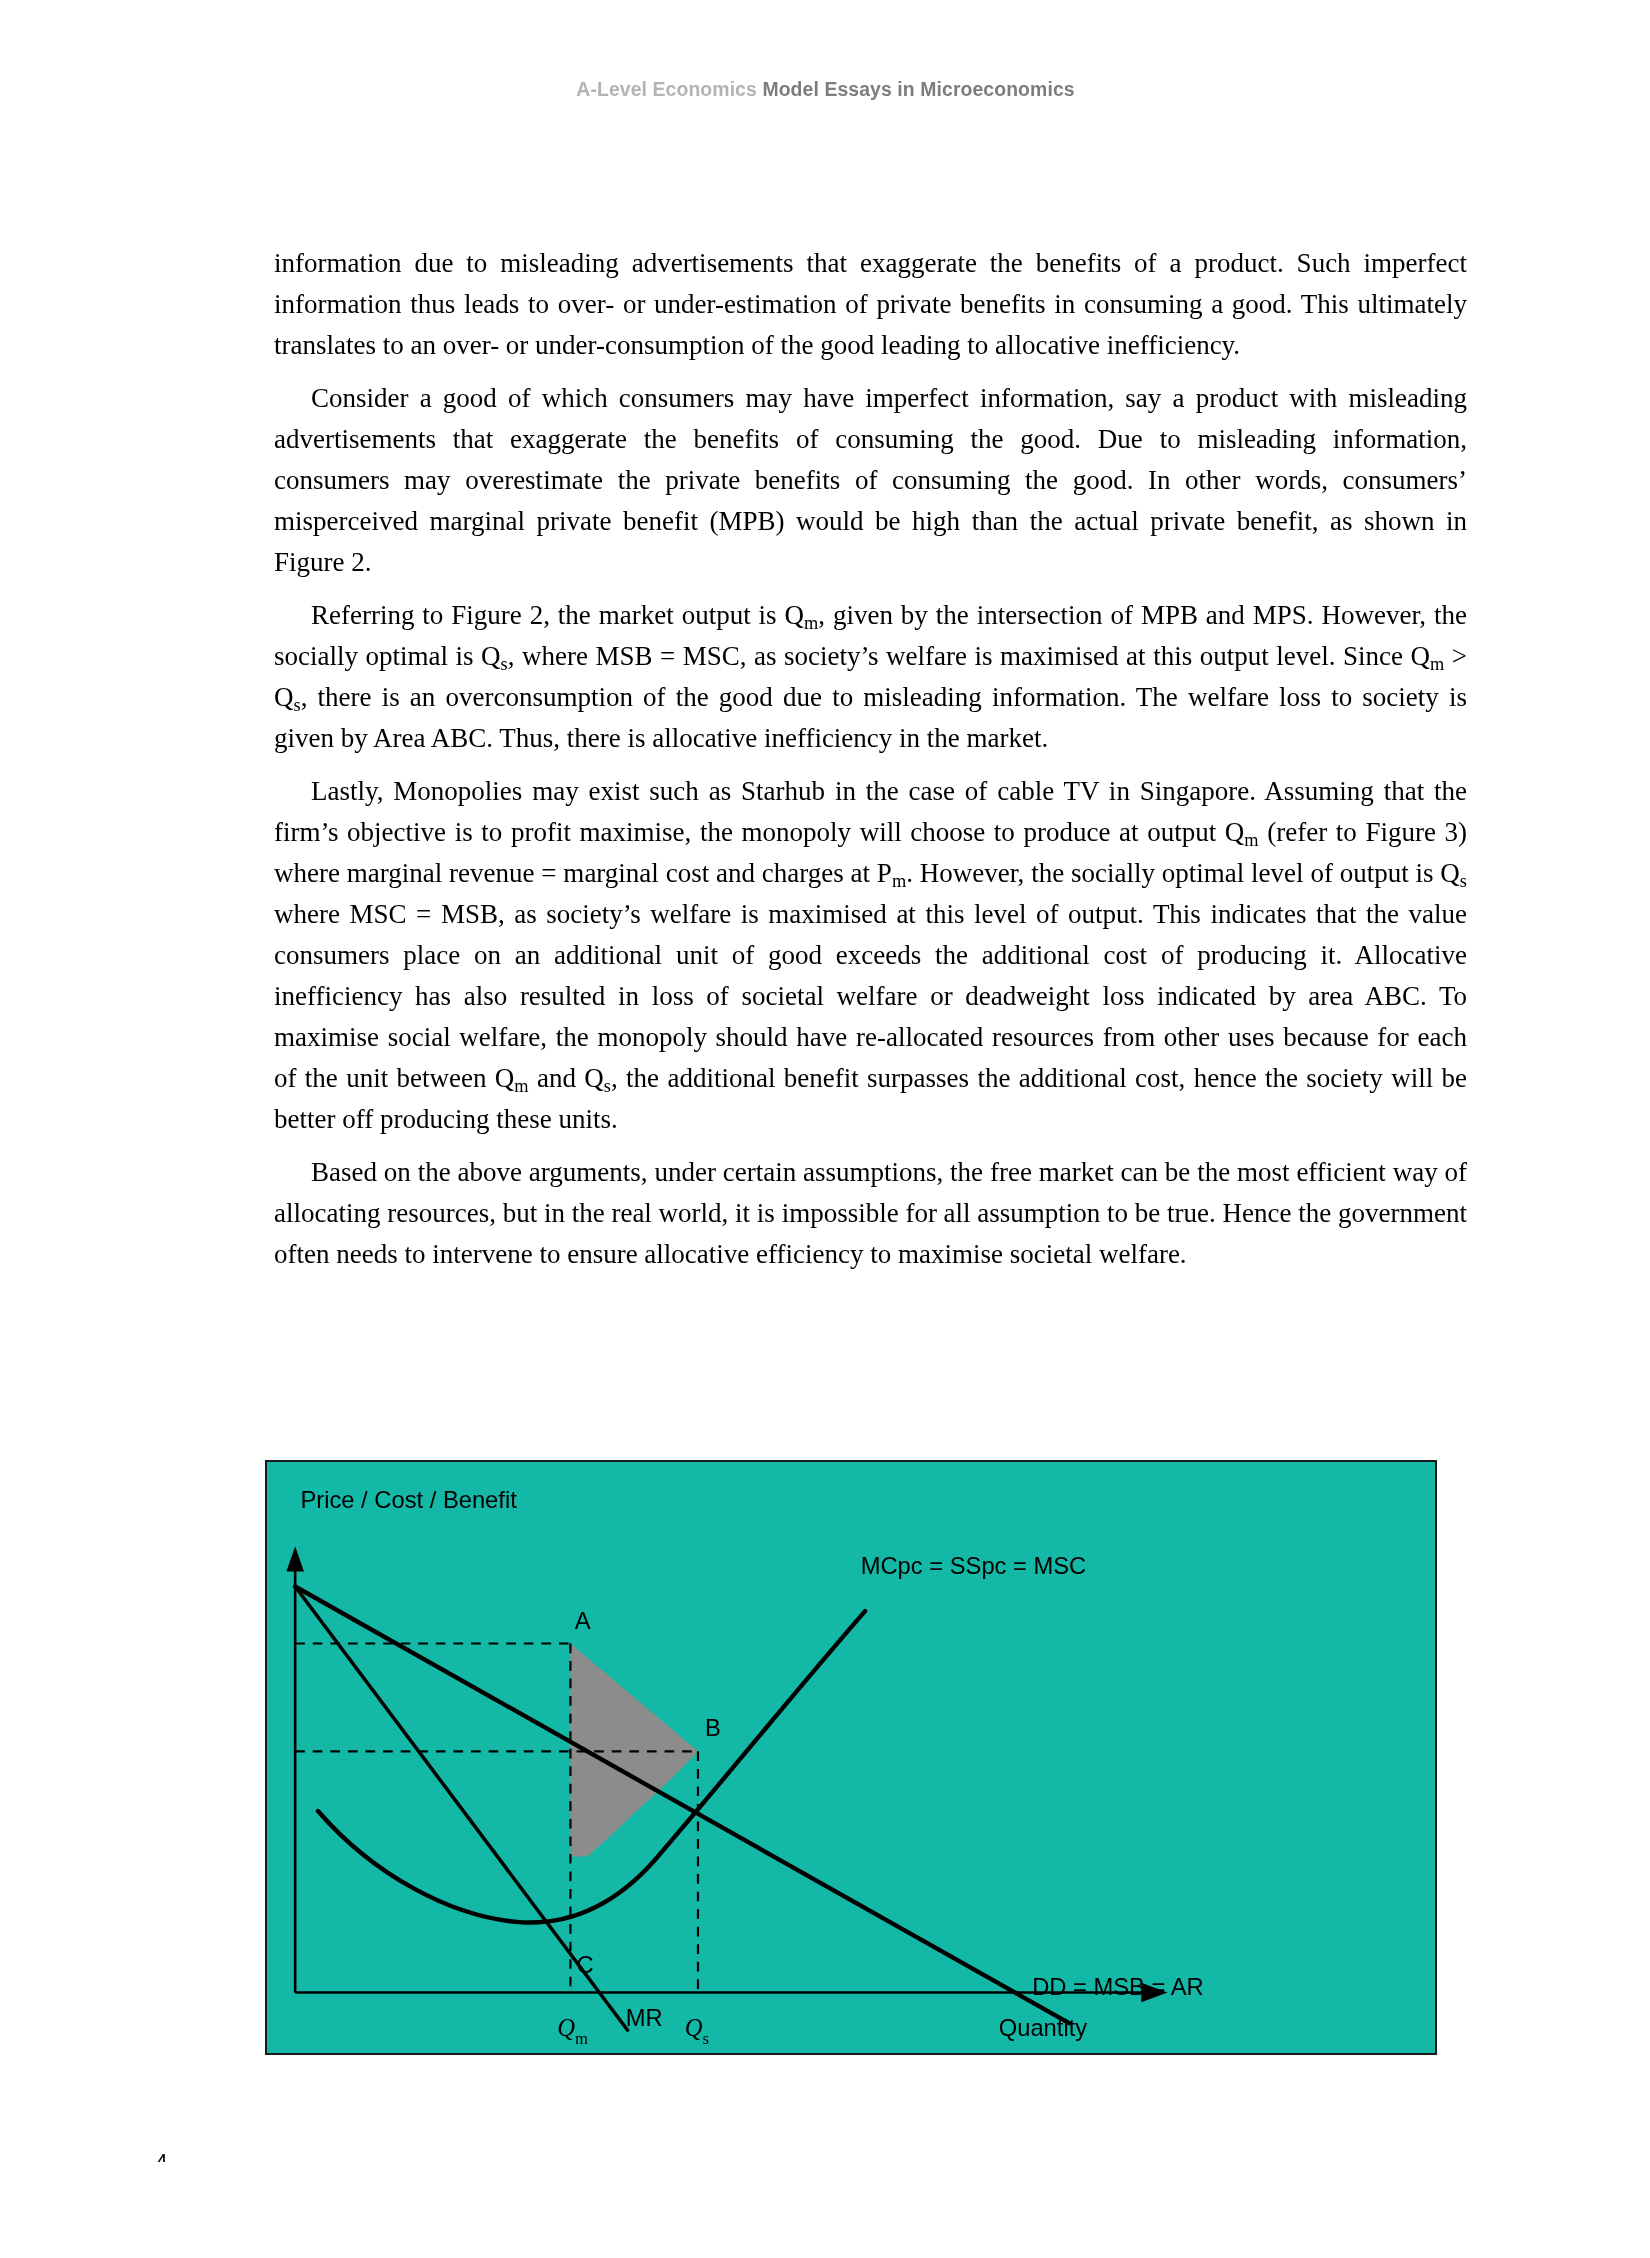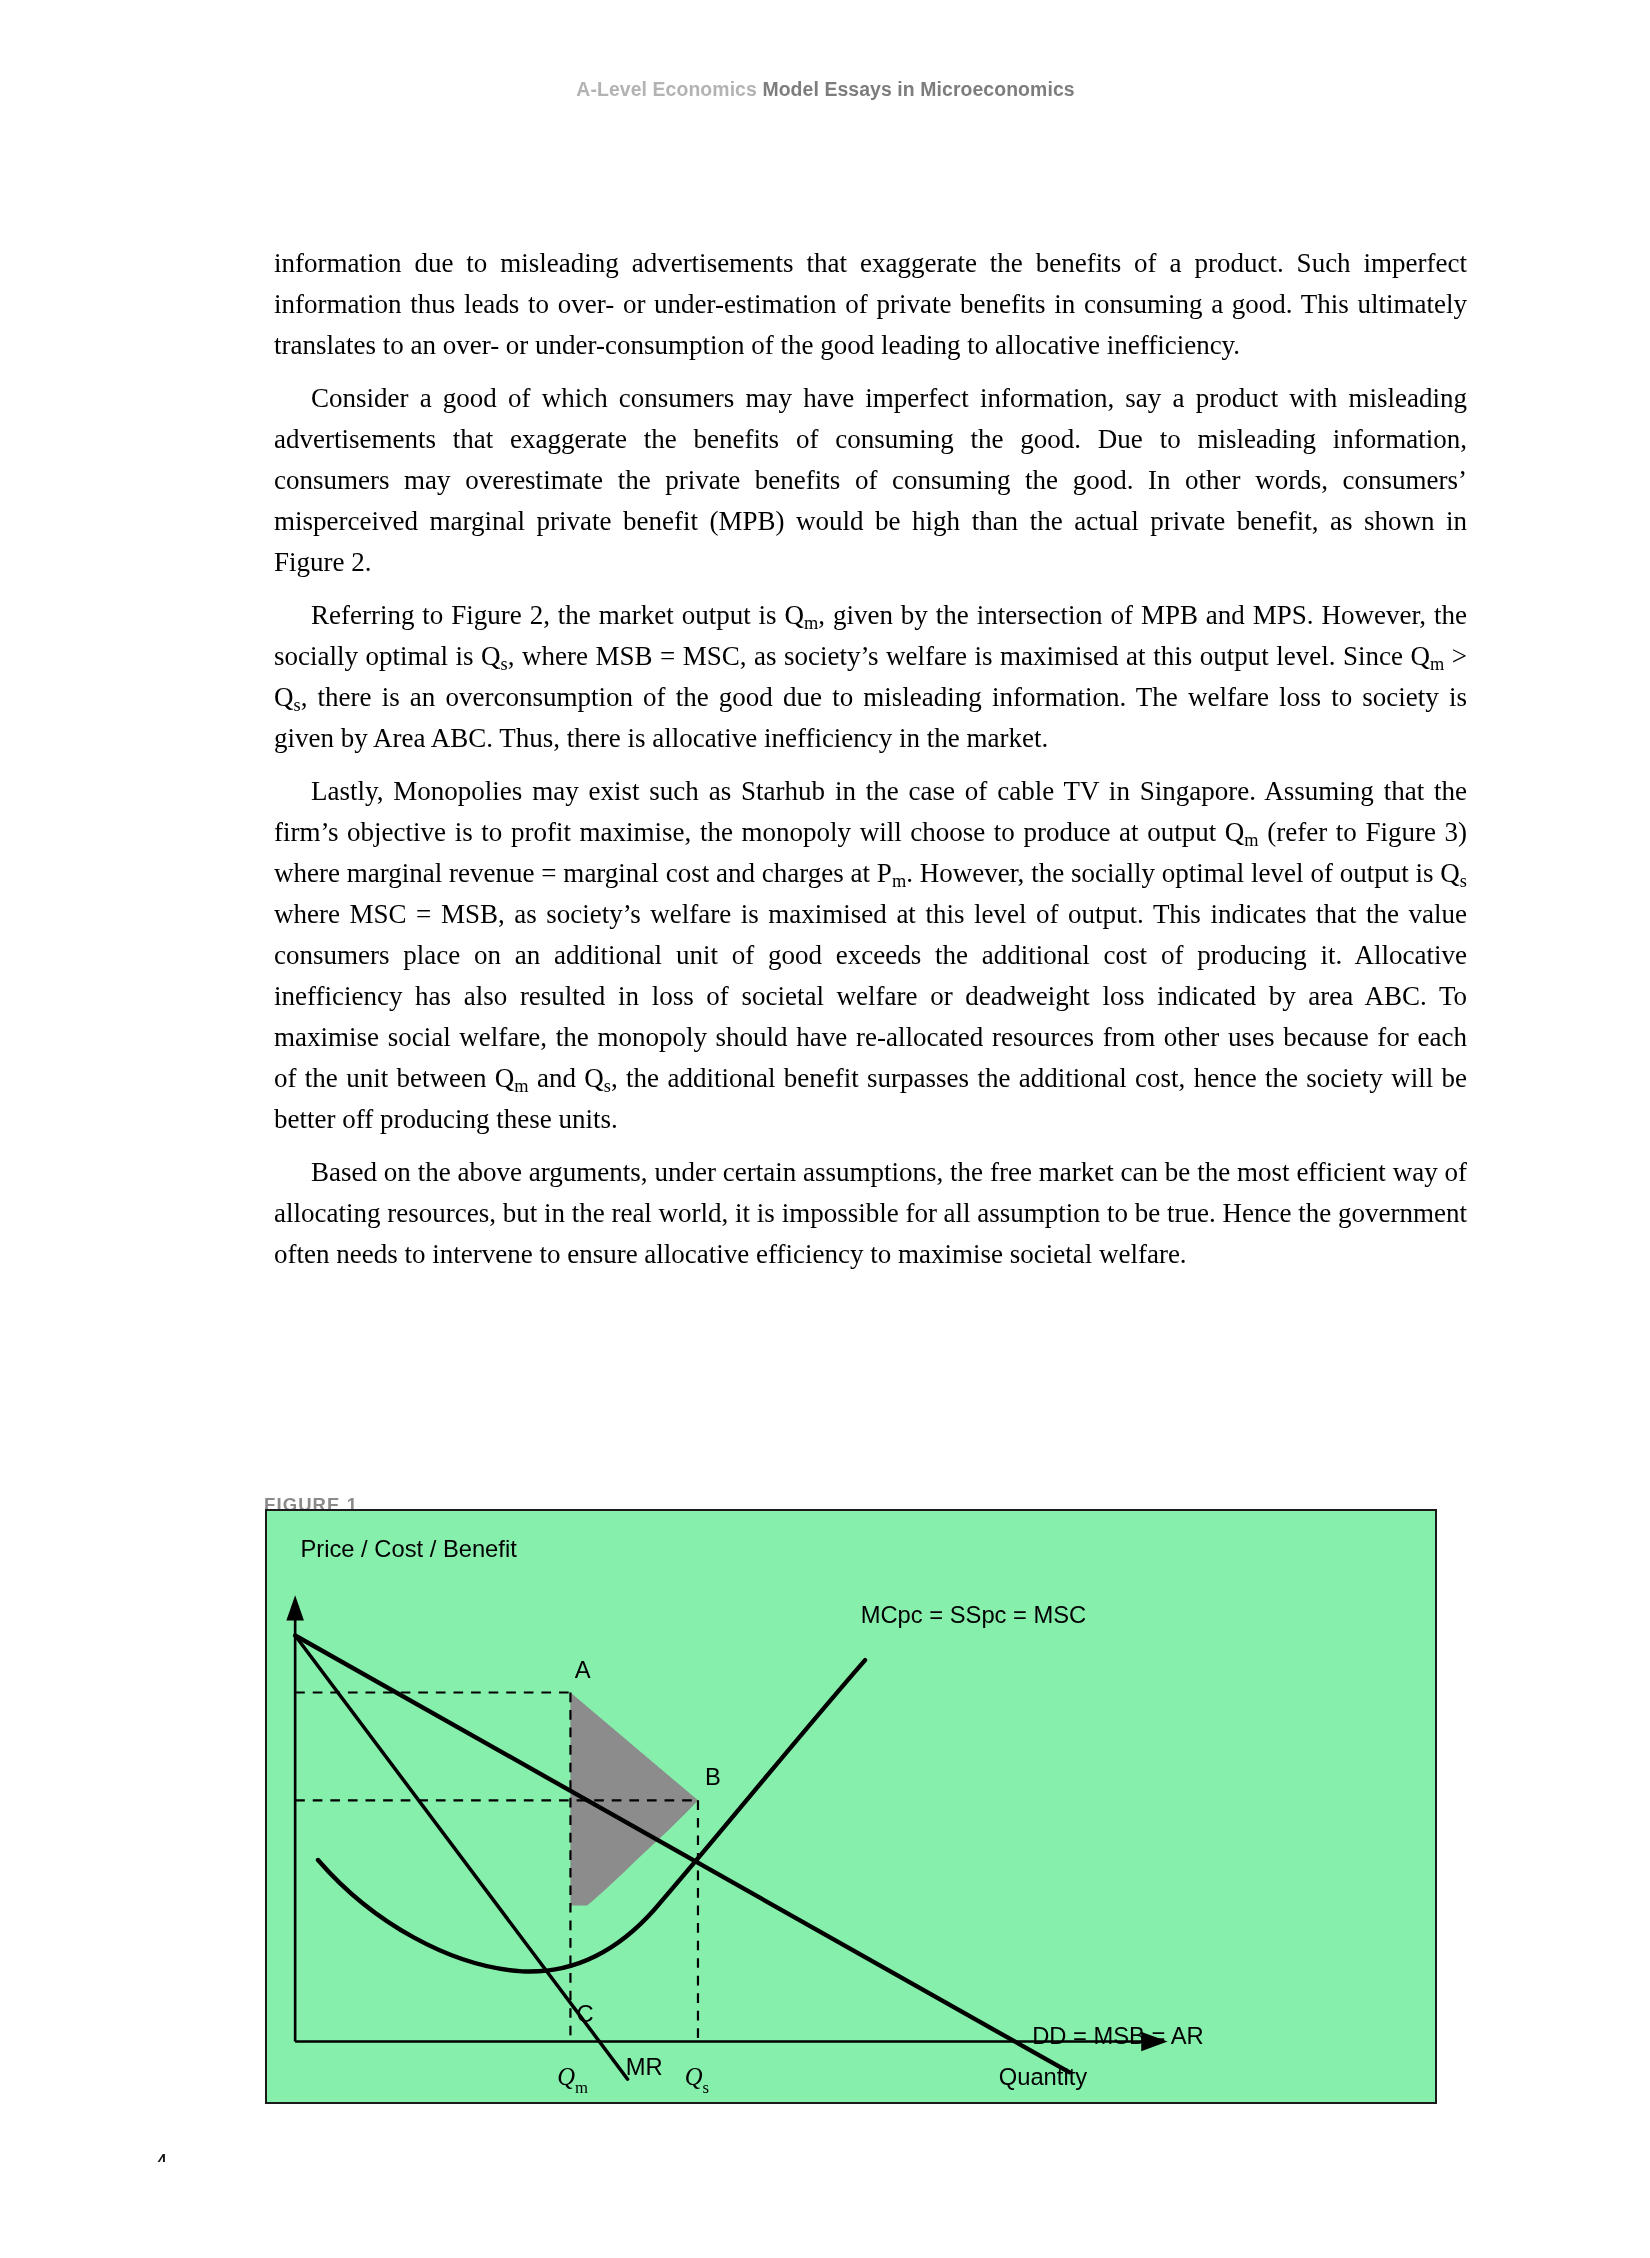--- a/index.html
+++ b/index.html
@@ -73,26 +73,26 @@
     font-size: 18.5px;
     font-weight: bold;
     letter-spacing: 1.1px;
     color: #8a8a8a;
   }
 
   
   .figure-box {
     position: absolute;
     left: 265px;
-    top: 1509px;
+    top: 1460px;
     width: 1172px;
     height: 595px;
     border: 2.6px solid #1a1a1a;
     box-sizing: border-box;
-    background: #86efac;
+    background: #14b8a6;
   }
   .figure-box svg {
     display: block;
     width: 100%;
     height: 100%;
   }
 
   
   .ax-label {
     font-family: "Liberation Sans", "DejaVu Sans", sans-serif;

